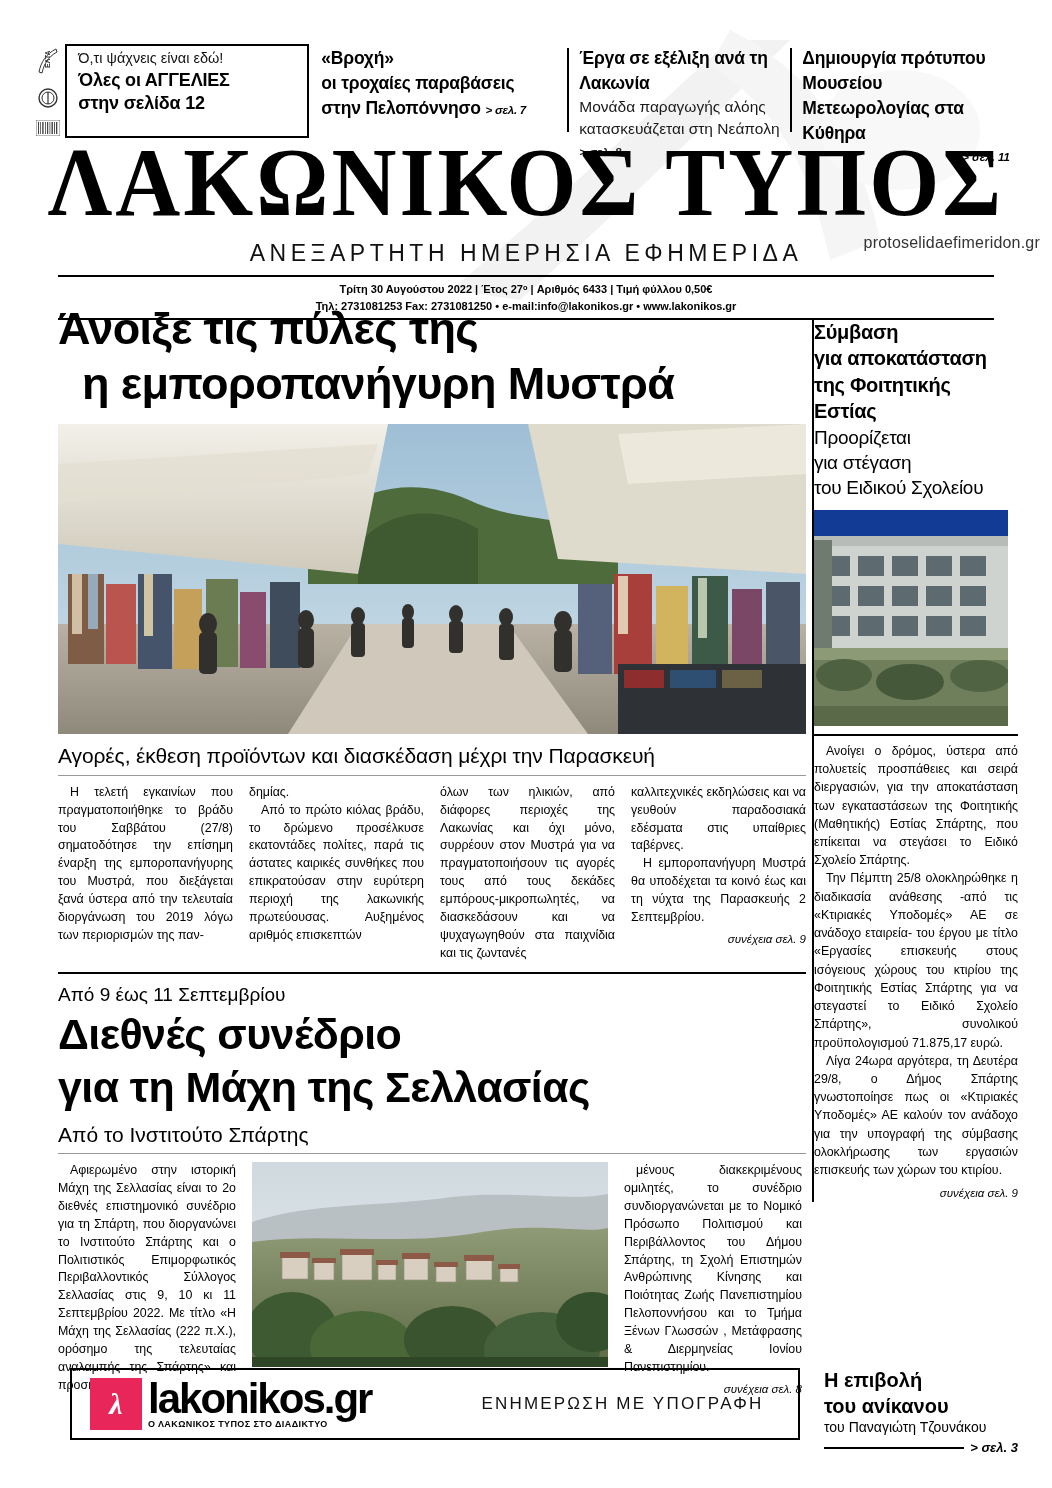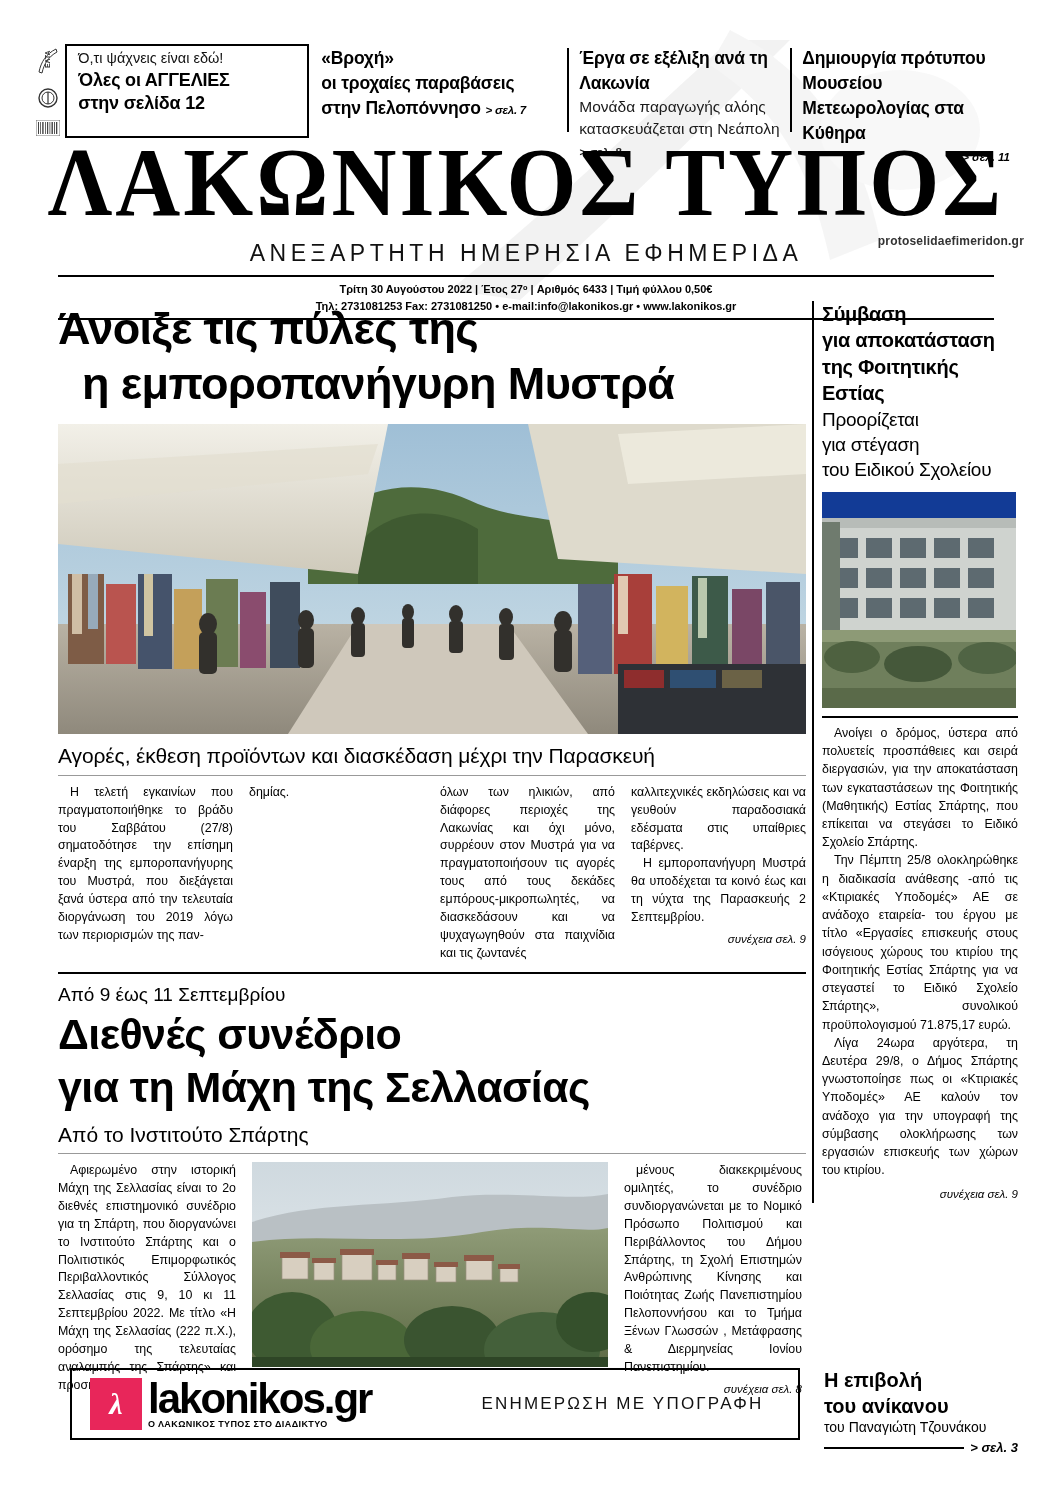--- a/index.html
+++ b/index.html
@@ -89,23 +89,23 @@
   .mast-sub {
     text-align: center;
     font-size: 23px;
     letter-spacing: 4.5px;
     font-weight: 500;
     margin-top: 14px;
     color: #111;
   }
   .proto {
     position: absolute;
-    right: 28px; top: 94px;
-    font-size: 12px;
-    font-weight: bold;
+    right: 12px; top: 94px;
+    font-size: 16px;
+    font-weight: normal;
     color: #333;
     letter-spacing: 0.2px;
   }
   .mast-rule {
     margin: 8px 58px 0 58px;
     border-top: 2px solid #000;
   }
   .mast-info {
     text-align: center;
     font-size: 11px;
@@ -120,24 +120,24 @@
   }
 
   
   .main-col {
     position: absolute;
     left: 58px; top: 302px;
     width: 748px;
   }
   .side-col {
     position: absolute;
-    left: 812px; top: 301px;
+    left: 812px; top: 319px;
     width: 206px;
     border-left: 2px solid #000;
-    padding-left: 8px;
+    padding-left: 0;
   }
 
   .lead-head {
     font-size: 45px;
     font-weight: bold;
     line-height: 1.22;
     letter-spacing: -0.6px;
     color: #000;
   }
   .lead-head .l2 { display:block; padding-left: 24px; }
@@ -430,20 +430,21 @@
 
     <div class="cols3">
       <div class="col">
         <div class="body-txt">
             <p>Η τελετή εγκαινίων που πραγματοποιήθηκε το βράδυ του Σαββάτου (27/8) σηματοδότησε την επίσημη έναρξη της εμποροπανήγυρης του Μυστρά, που διεξάγεται ξανά ύστερα από την τελευταία διοργάνωση του 2019 λόγω των περιορισμών της παν-</p>
           </div>
       </div>
       <div class="col">
         <div class="body-txt">
           <p style="text-indent:0">δημίας.</p>
+          <p>Από το πρώτο κιόλας βράδυ, το δρώμενο προσέλκυσε εκατοντάδες πολίτες, παρά τις άστατες καιρικές συνθήκες που επικρατούσαν στην ευρύτερη περιοχή της λακωνικής πρωτεύουσας. Αυξημένος αριθμός επισκεπτών</p>
         </div>
       </div>
       <div class="col">
         <div class="body-txt">
             <p style="text-indent:0">όλων των ηλικιών, από διάφορες περιοχές της Λακωνίας και όχι μόνο, συρρέουν στον Μυστρά για να πραγματοποιήσουν τις αγορές τους από τους δεκάδες εμπόρους-μικροπωλητές, να διασκεδάσουν και να ψυχαγωγηθούν στα παιχνίδια και τις ζωντανές</p>
           </div>
       </div>
       <div class="col">
         <div class="body-txt">
           <p style="text-indent:0">καλλιτεχνικές εκδηλώσεις και να γευθούν παραδοσιακά εδέσματα στις υπαίθριες ταβέρνες.</p>

